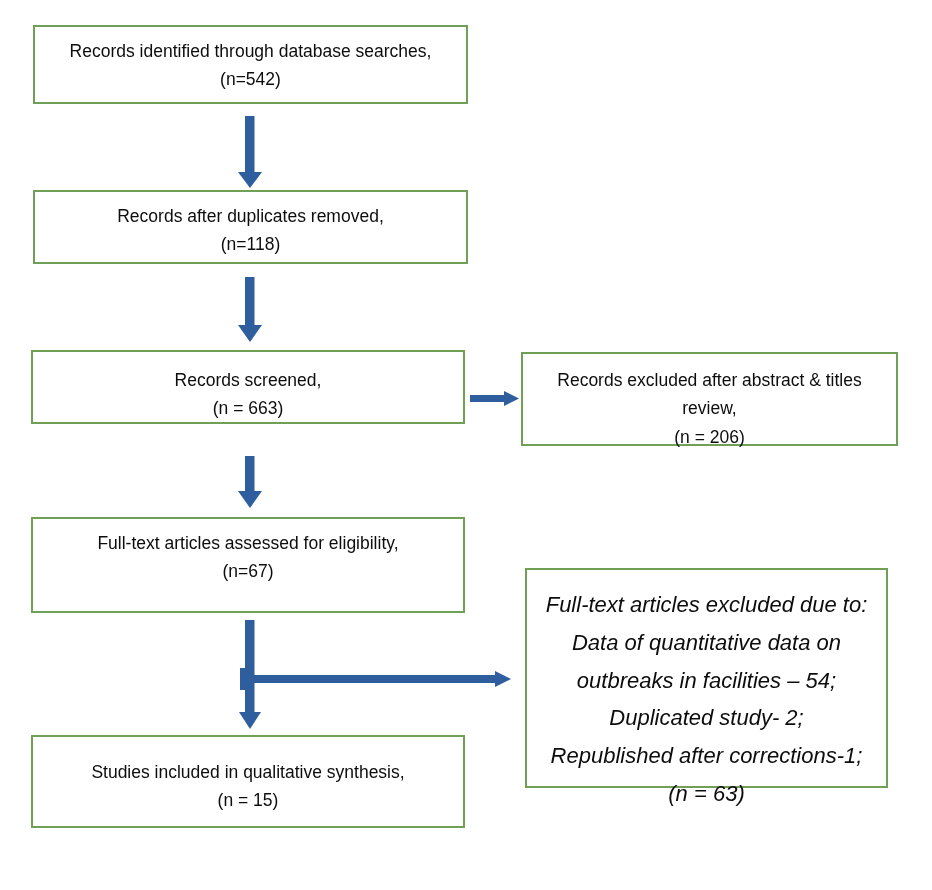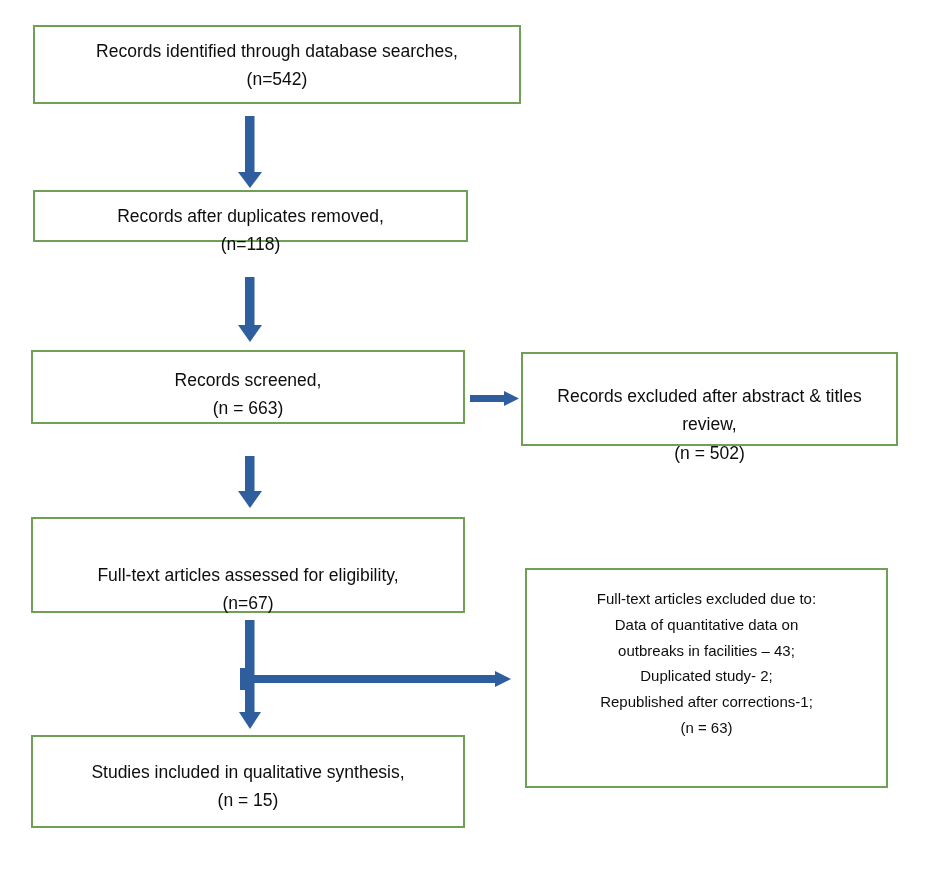--- a/index.html
+++ b/index.html
@@ -30,29 +30,29 @@
     line-height: 1.62;
     text-align: center;
   }
   .node .line {
     display: block;
     white-space: nowrap;
   }
   
   .node.vtop { justify-content: flex-start; }
 
-  #box-identified   { left: 33px;  top: 25px;  width: 488px; height: 79px;  padding-top: 10px; }
-  #box-duplicates   { left: 33px;  top: 190px; width: 435px; height: 52px;  padding-top: 10px; }
+  #box-identified   { left: 33px;  top: 25px;  width: 435px; height: 79px;  padding-top: 10px; }
+  #box-duplicates   { left: 33px;  top: 190px; width: 435px; height: 74px;  padding-top: 10px; }
   #box-screened     { left: 31px;  top: 350px; width: 434px; height: 74px;  padding-top: 14px; }
-  #box-excluded-ab  { left: 521px; top: 352px; width: 377px; height: 94px;  padding-top: 28px; }
-  #box-fulltext     { left: 31px;  top: 517px; width: 434px; height: 96px;  padding-top: 42px; }
+  #box-excluded-ab  { left: 521px; top: 352px; width: 377px; height: 94px;  padding-top: 12px; }
+  #box-fulltext     { left: 31px;  top: 517px; width: 434px; height: 96px;  padding-top: 10px; }
   #box-excluded-ft  { left: 525px; top: 568px; width: 363px; height: 220px; padding-top: 16px; }
   #box-included     { left: 31px;  top: 735px; width: 434px; height: 93px;  padding-top: 21px; }
 
-  #box-excluded-ft { font-size: 15px; line-height: 1.72; }
+  #box-excluded-ft { font-size: 22px; line-height: 1.72; font-style: italic; }
 
   .arrows {
     position: absolute;
     left: 0;
     top: 0;
     width: 932px;
     height: 890px;
     pointer-events: none;
   }
 </style>
@@ -111,32 +111,32 @@
   </div>
 
   <div class="node vtop" id="box-screened">
     <span class="line">Records screened,</span>
     <span class="line">(n = 663)</span>
   </div>
 
   <div class="node vtop" id="box-excluded-ab">
     <span class="line">Records excluded after abstract &amp; titles</span>
     <span class="line">review,</span>
-    <span class="line">(n = 502)</span>
+    <span class="line">(n = 206)</span>
   </div>
 
   <div class="node vtop" id="box-fulltext">
     <span class="line">Full-text articles assessed for eligibility,</span>
     <span class="line">(n=67)</span>
   </div>
 
   <div class="node vtop" id="box-excluded-ft">
     <span class="line">Full-text articles excluded due to:</span>
     <span class="line">Data of quantitative data on</span>
-    <span class="line">outbreaks in facilities – 43;</span>
+    <span class="line">outbreaks in facilities – 54;</span>
     <span class="line">Duplicated study- 2;</span>
     <span class="line">Republished after corrections-1;</span>
     <span class="line">(n = 63)</span>
   </div>
 
   <div class="node vtop" id="box-included">
     <span class="line">Studies included in qualitative synthesis,</span>
     <span class="line">(n = 15)</span>
   </div>
 

